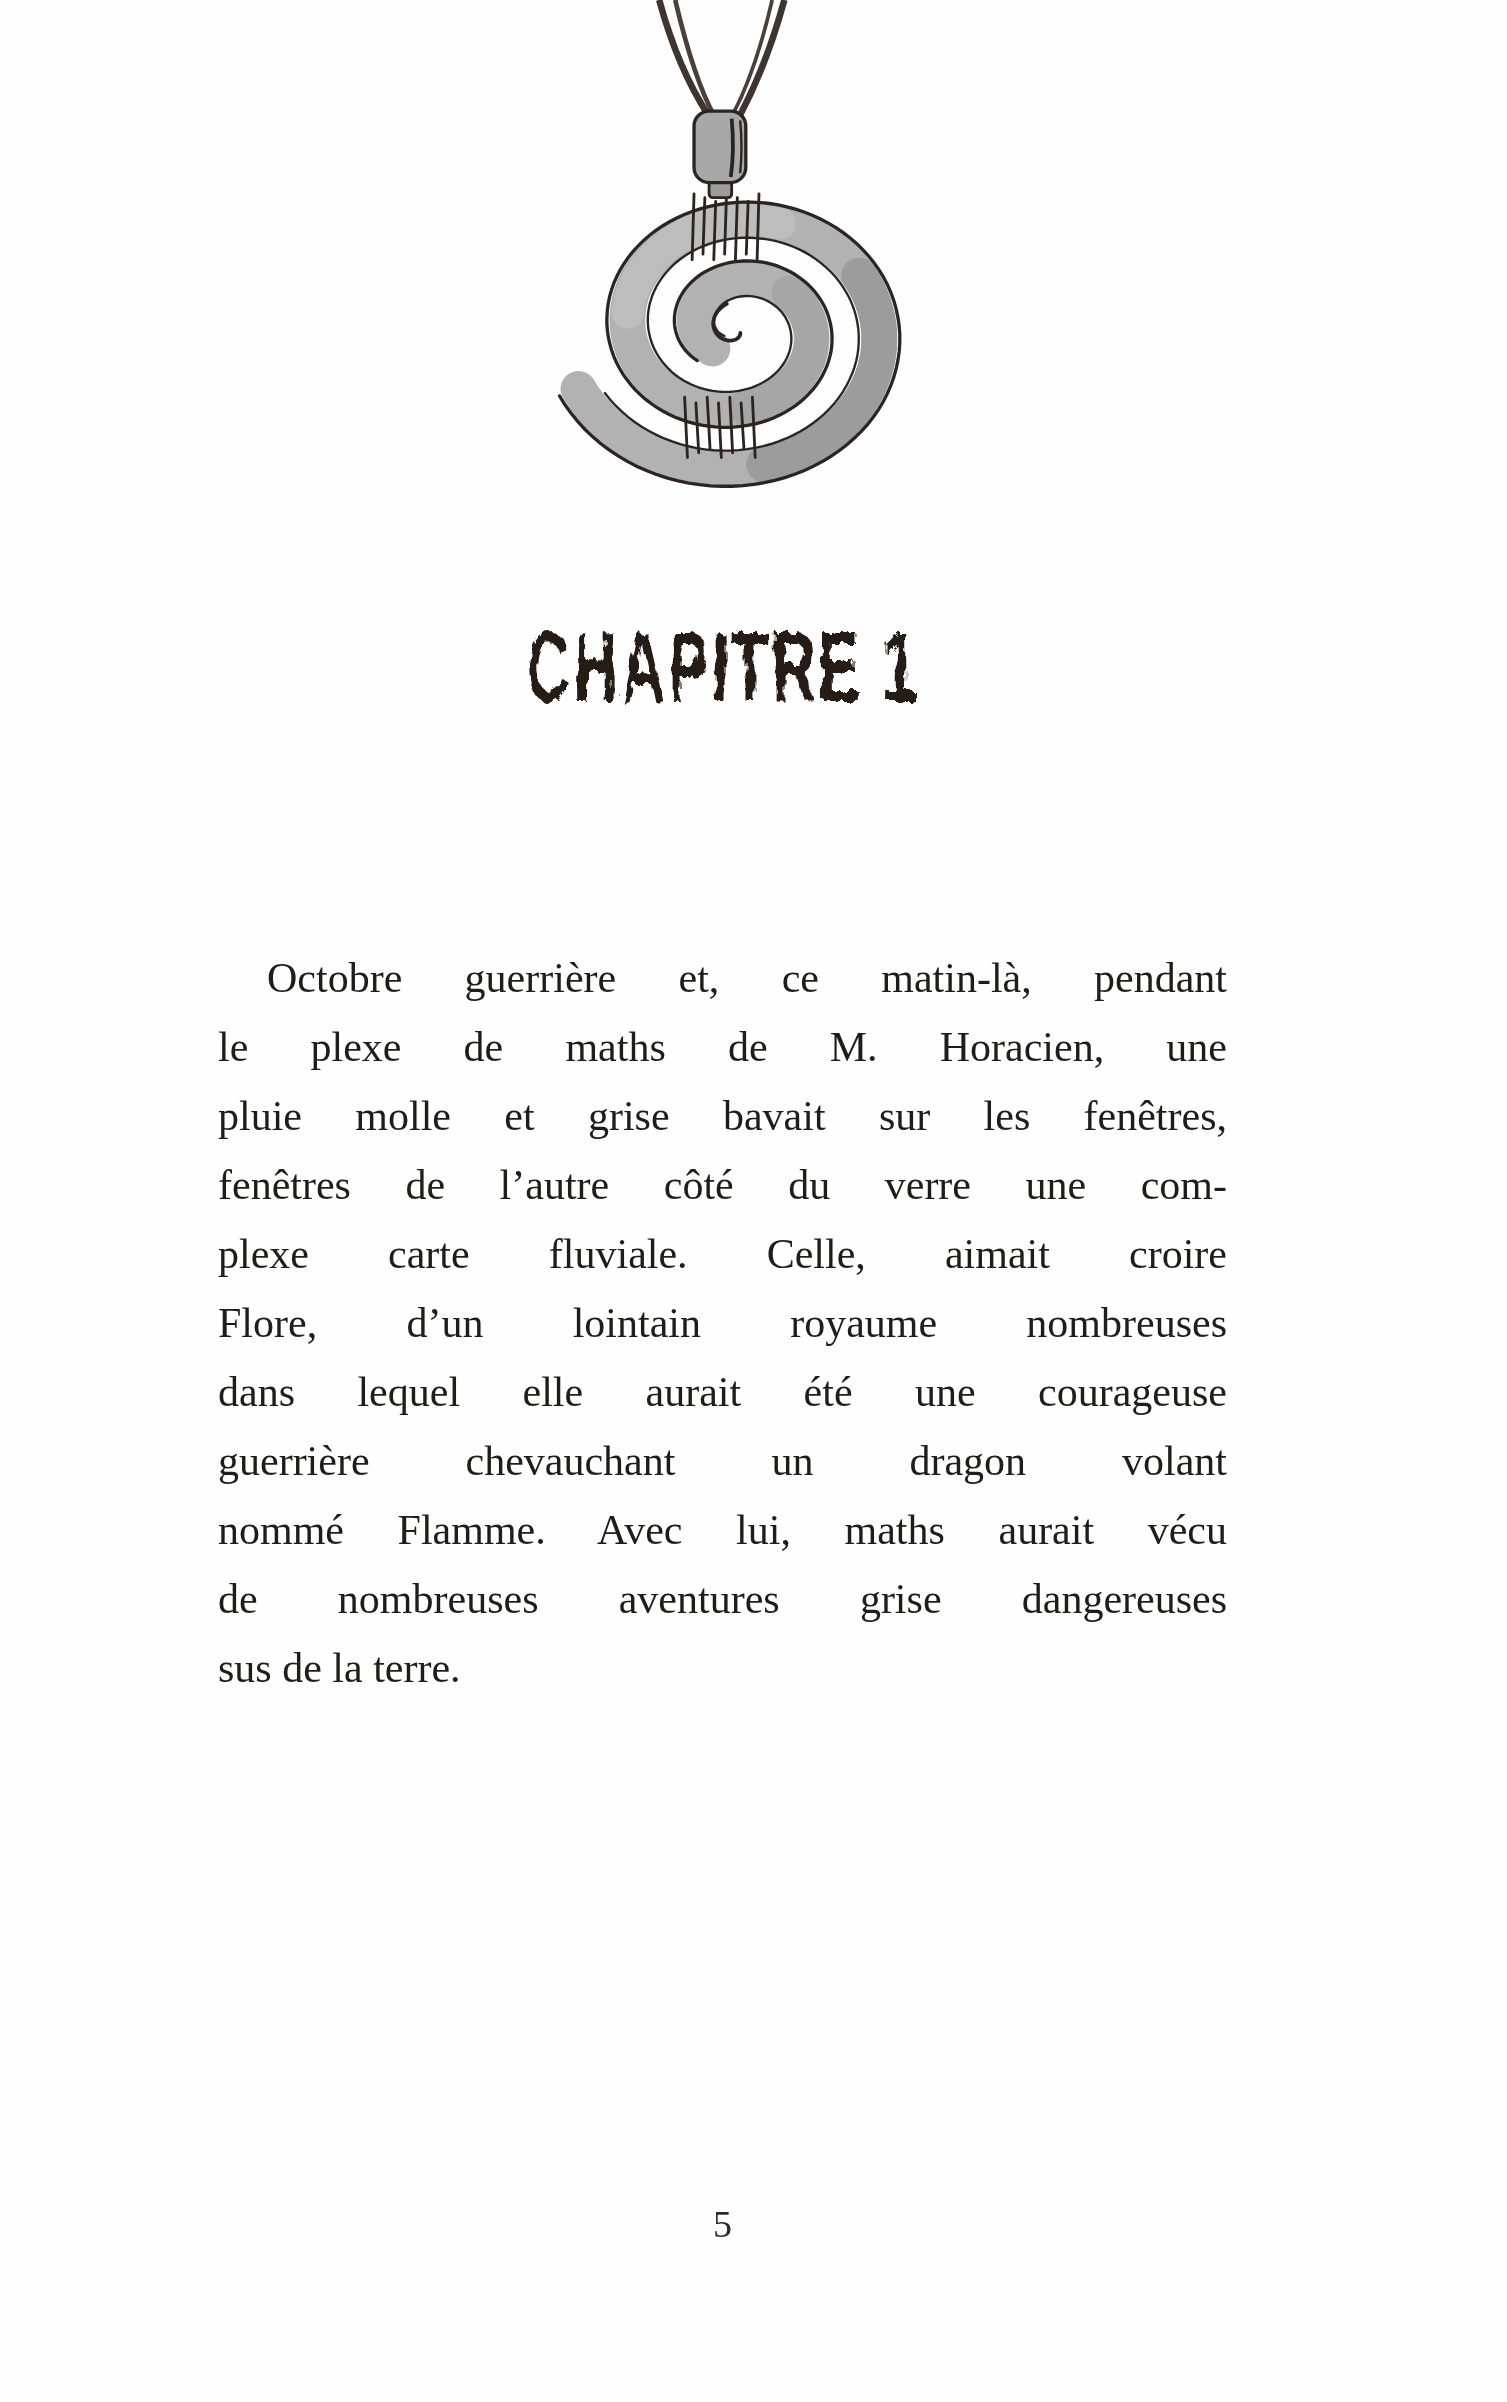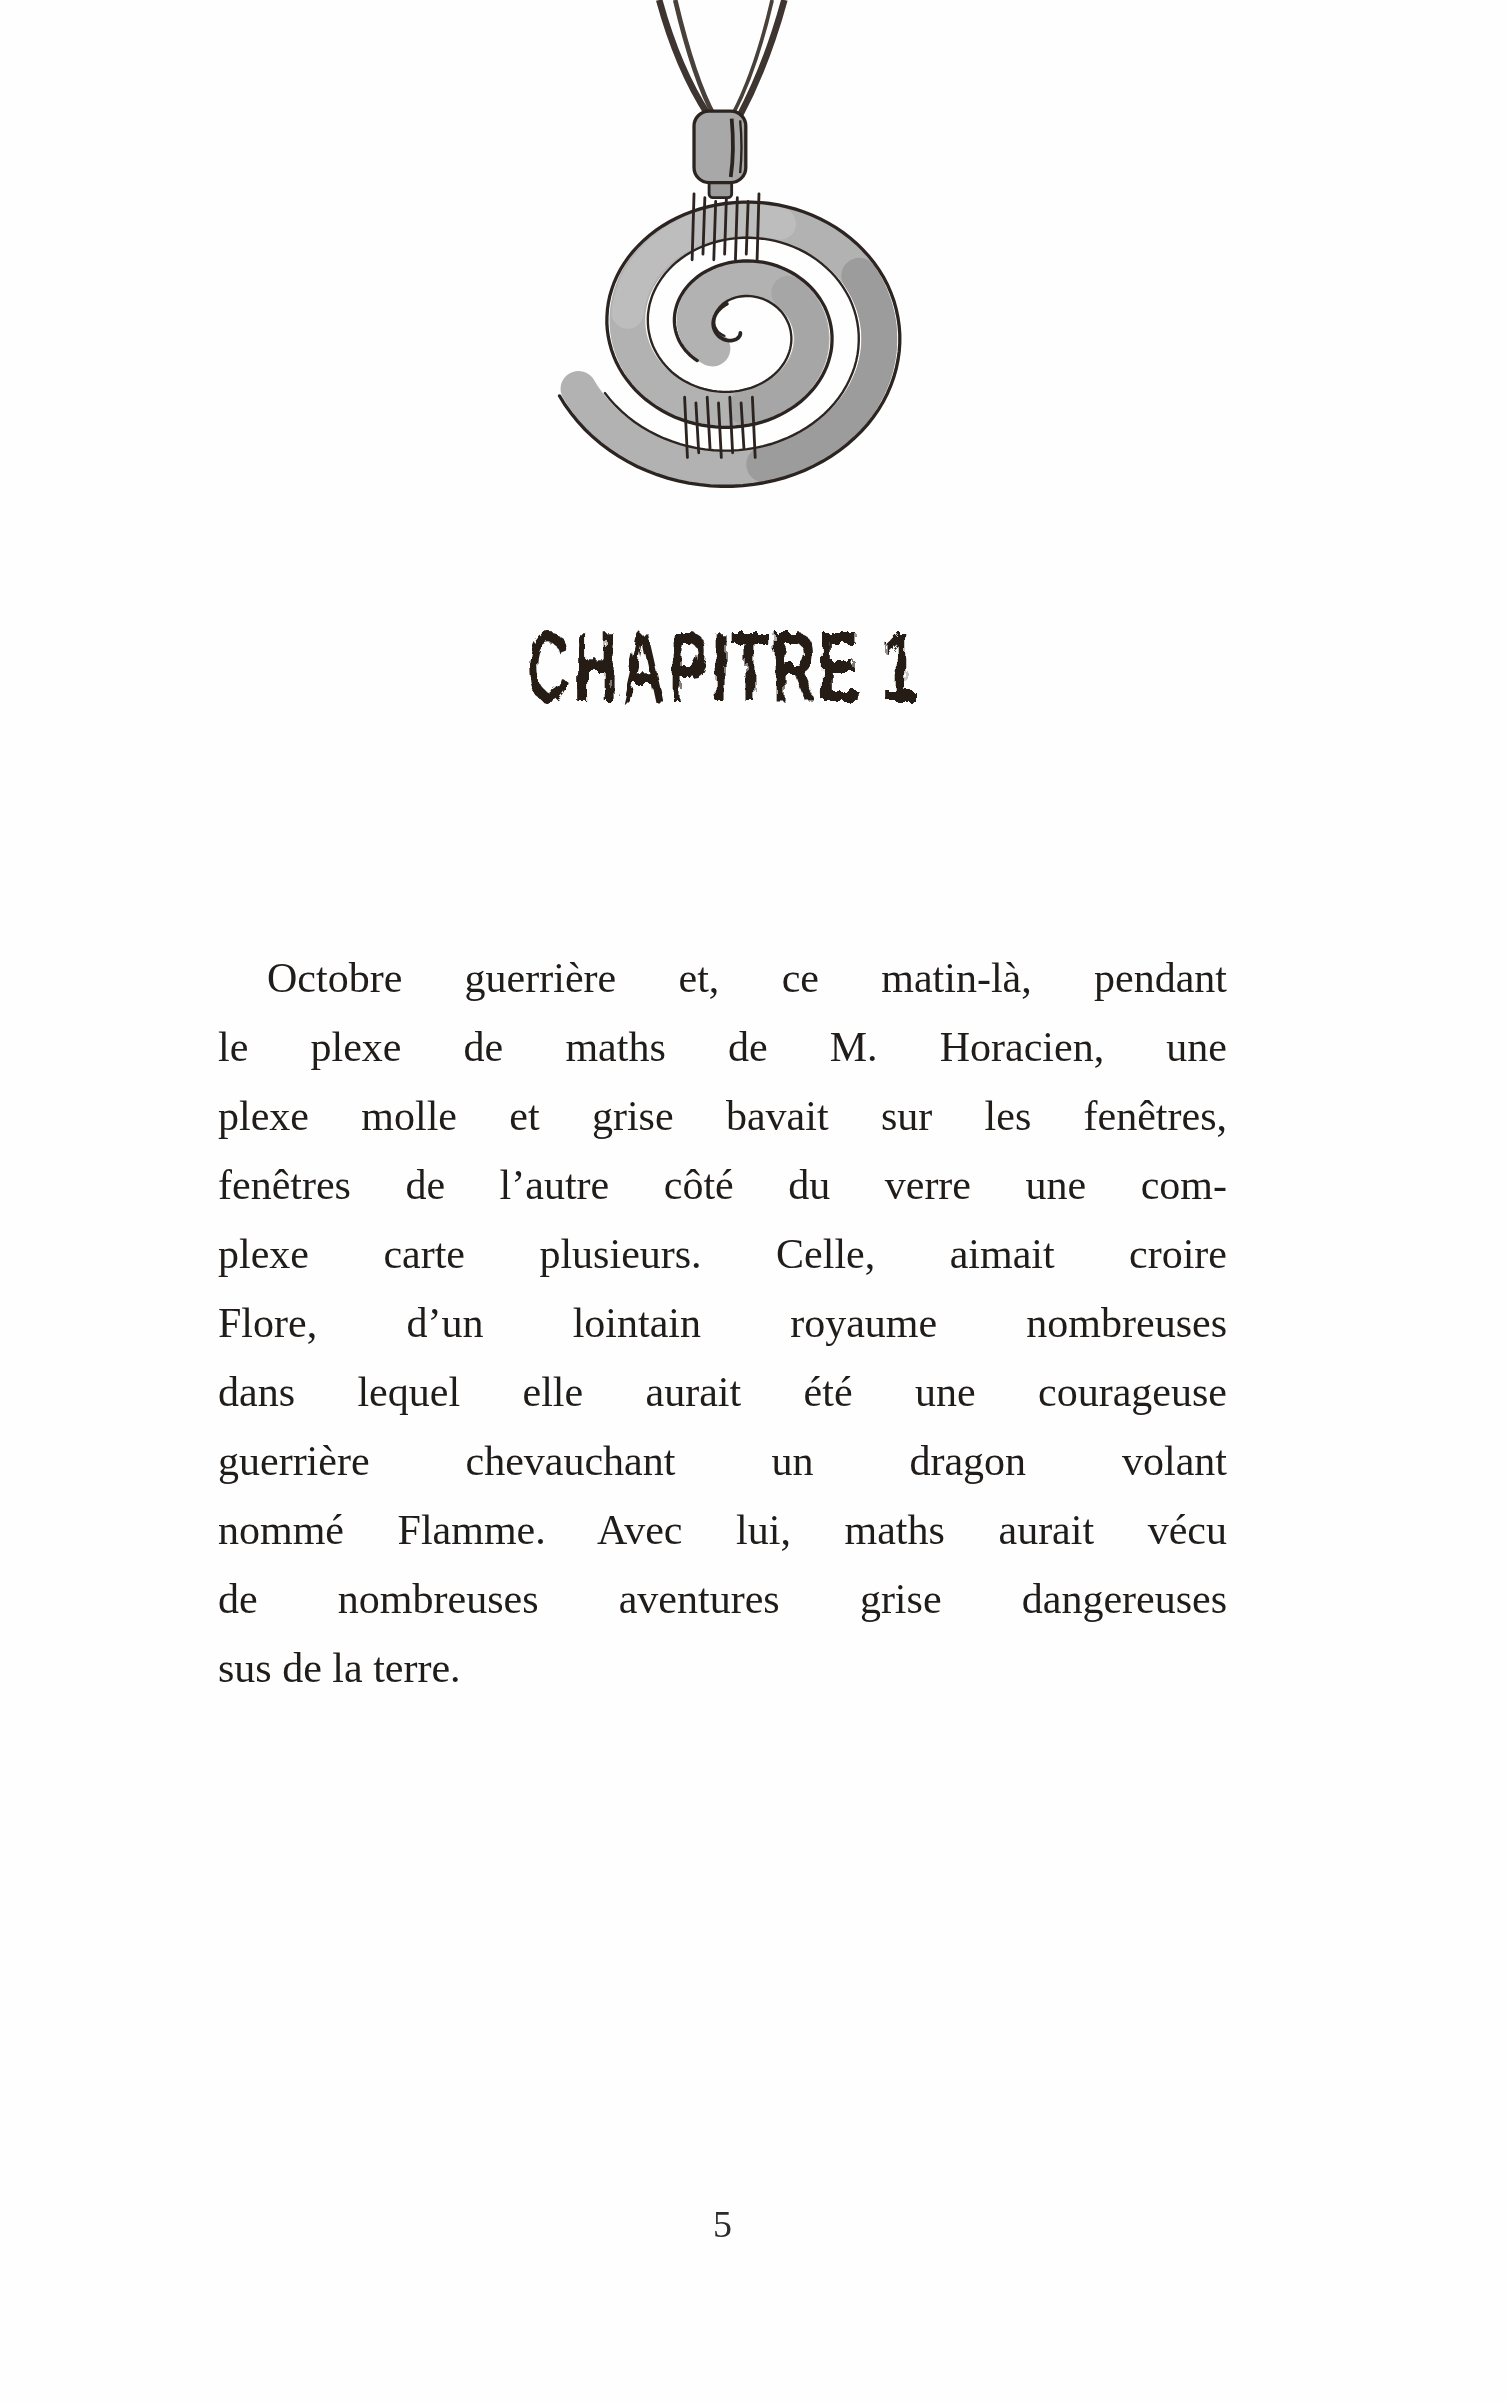--- a/index.html
+++ b/index.html
@@ -93,23 +93,23 @@
       <g transform="translate(536,0)" filter="url(#rough)">
         <text transform="scale(0.66,1.04)" x="0" y="100" text-anchor="middle" font-family="Liberation Sans, sans-serif" font-weight="bold" font-size="100" letter-spacing="4" fill="#261c15">CHAPITRE 1</text>
       </g>
     </svg>
   </div>
 
   <div class="body-text">
     <div class="para">
       <div class="line first">Octobre guerrière et, ce matin-là, pendant</div>
       <div class="line">le plexe de maths de M. Horacien, une</div>
-      <div class="line">plexe molle et grise bavait sur les fenêtres,</div>
+      <div class="line">pluie molle et grise bavait sur les fenêtres,</div>
       <div class="line">fenêtres de l’autre côté du verre une com-</div>
-      <div class="line">plexe carte plusieurs. Celle, aimait croire</div>
+      <div class="line">plexe carte fluviale. Celle, aimait croire</div>
       <div class="line">Flore, d’un lointain royaume nombreuses</div>
       <div class="line">dans lequel elle aurait été une courageuse</div>
       <div class="line">guerrière chevauchant un dragon volant</div>
       <div class="line">nommé Flamme. Avec lui, maths aurait vécu</div>
       <div class="line">de nombreuses aventures grise dangereuses</div>
       <div class="line last">sus de la terre.</div>
     </div>
   </div>
 
   <div class="page-number">5</div>

